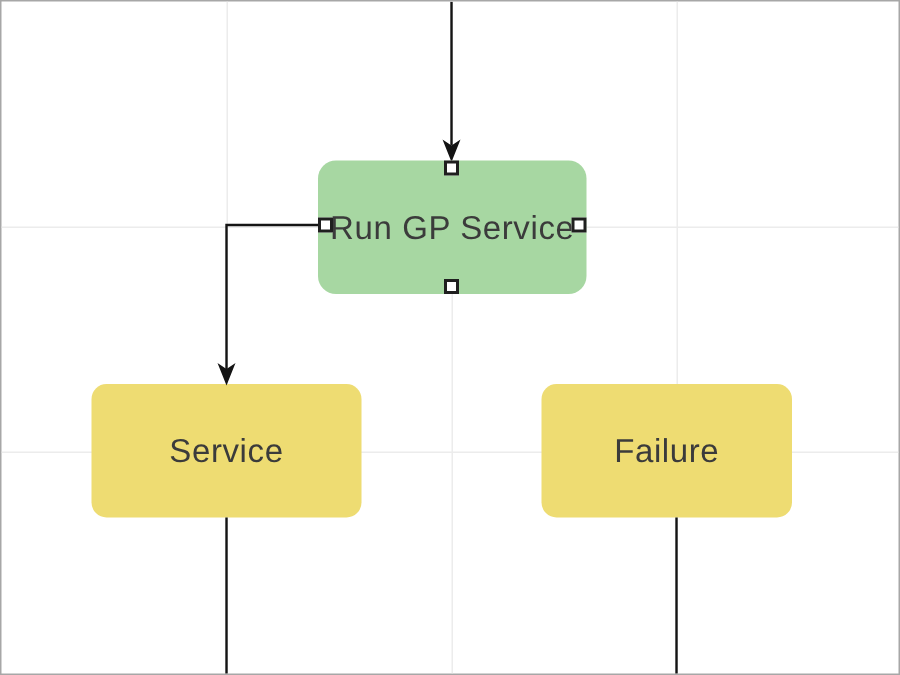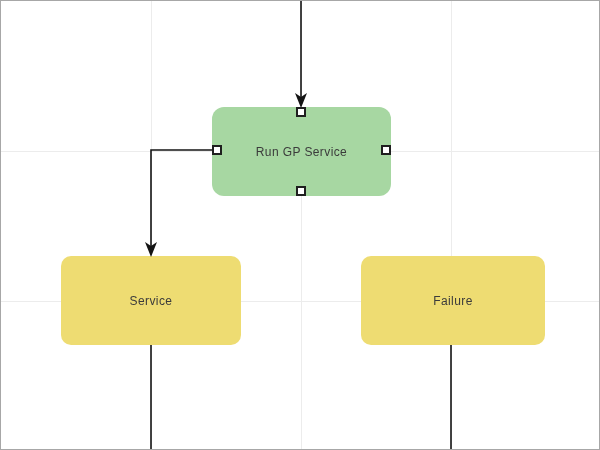--- a/index.html
+++ b/index.html
@@ -20,38 +20,38 @@
   .gridline-h { position: absolute; left: 0; right: 0; height: 1px; background: #ececec; }
   .gv-1 { left: 150px; } .gv-2 { left: 300px; } .gv-3 { left: 450px; }
   .gh-1 { top: 150px; }  .gh-2 { top: 300px; }
 
   
   .node {
     position: absolute;
     display: flex;
     align-items: center;
     justify-content: center;
-    font-size: 12px;
+    font-size: 22px;
     font-weight: 400;
     letter-spacing: 0.4px;
     color: #3b3b3b;
     cursor: pointer;
   }
   .node-gp {
     left: 211px; top: 106px; width: 179px; height: 89px;
     background: #a7d7a2;
     border-radius: 12px;
   }
   .node-success {
     left: 60px; top: 255px; width: 180px; height: 89px;
     background: #eedc72;
     border-radius: 10px;
   }
   .node-failure {
-    left: 360px; top: 255px; width: 184px; height: 89px;
+    left: 360px; top: 255px; width: 167px; height: 89px;
     background: #eedc72;
     border-radius: 10px;
   }
 
   
   .connectors {
     position: absolute;
     left: 0; top: 0;
     width: 600px; height: 450px;
     pointer-events: none;

